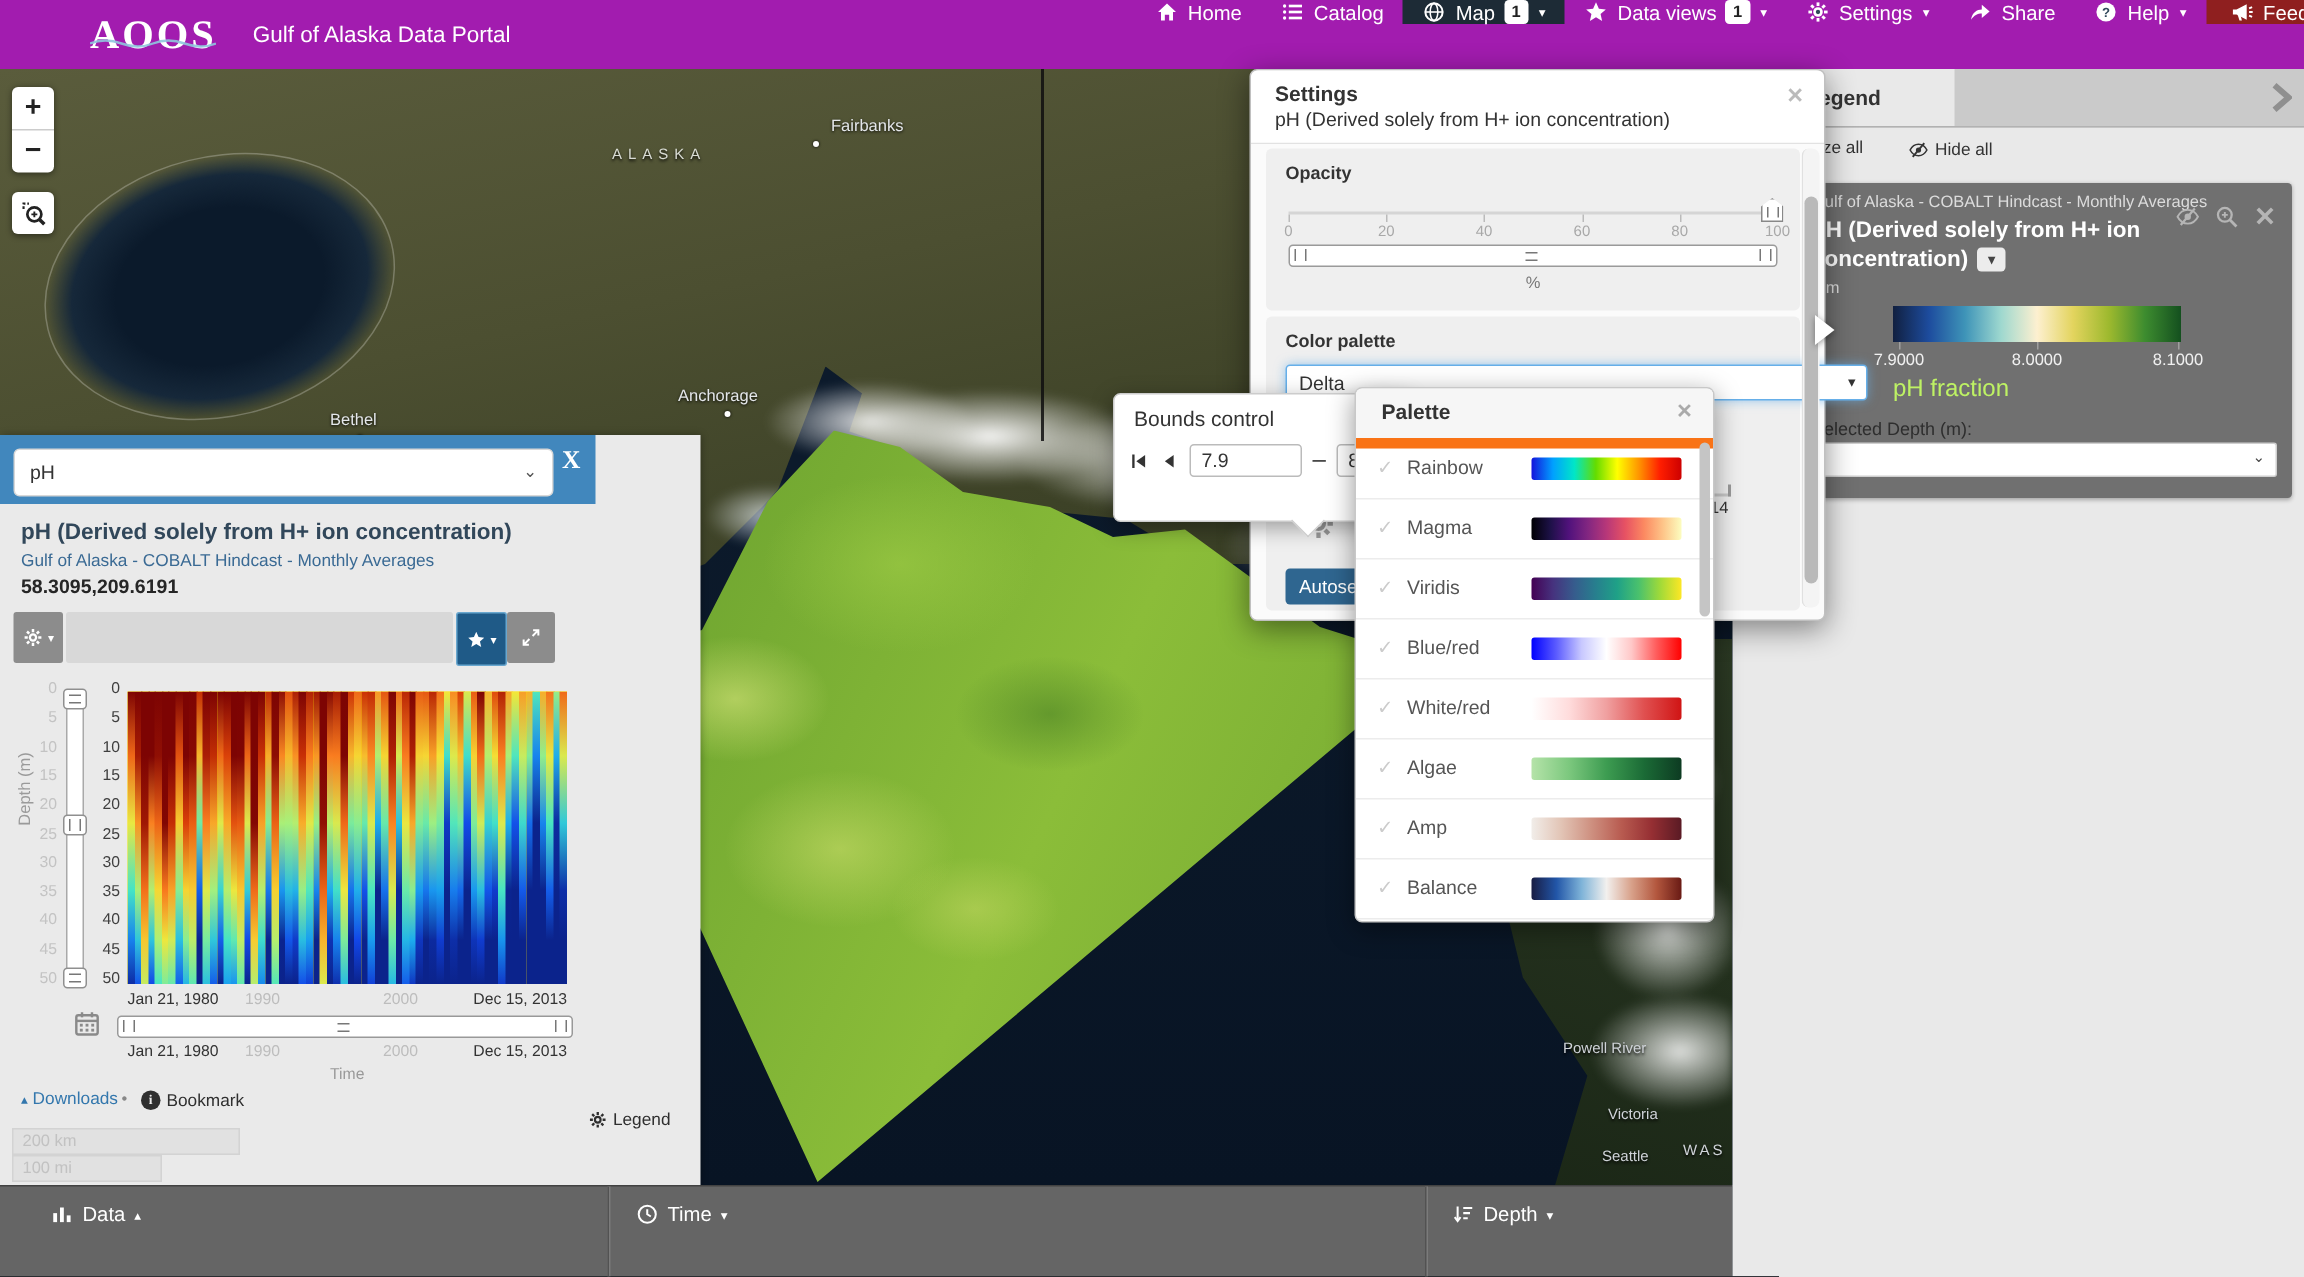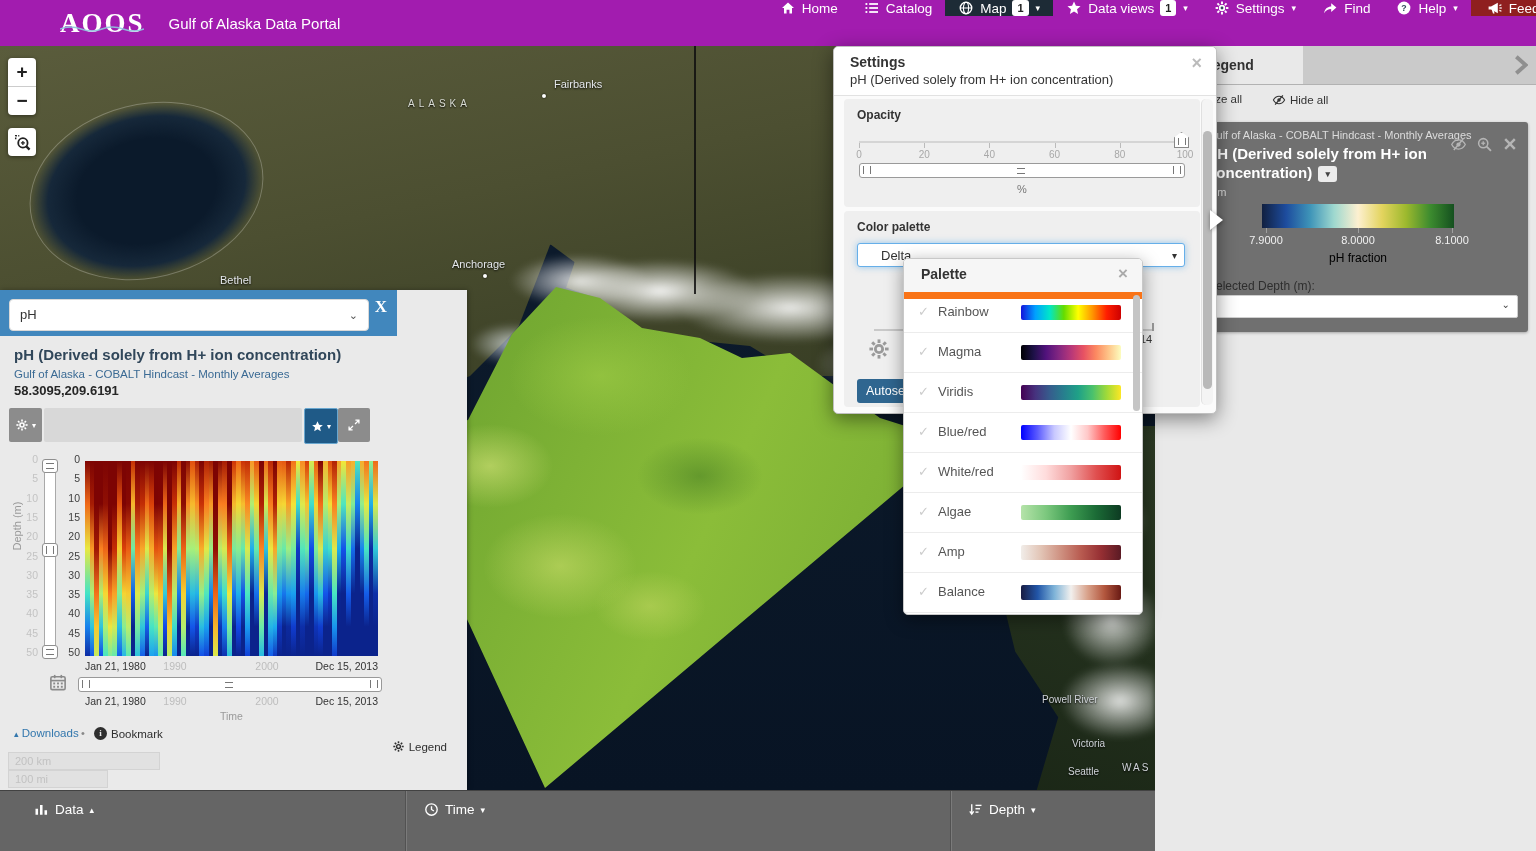--- a/index.html
+++ b/index.html
@@ -120,21 +120,21 @@
   #legend-card{position:absolute;left:41px;top:76px;width:332px;height:210px;background:#707070;border-radius:3px;box-shadow:0 1px 3px rgba(0,0,0,.3);color:#fff;}
   #lc-source{position:absolute;left:12px;top:7px;font-size:11px;color:#dcdcdc;white-space:nowrap;}
   #lc-title{position:absolute;left:12px;top:22px;width:250px;font-size:15px;font-weight:bold;line-height:19px;color:#fff;}
   .dd-btn{display:inline-block;background:#ececec;border-radius:3px;color:#444;font-size:9px;width:19px;height:16px;text-align:center;line-height:16px;vertical-align:1px;margin-left:6px;cursor:pointer;}
   #lc-icons{position:absolute;right:10px;top:14px;display:flex;gap:9px;color:#b5b5b5;}
   #lc-icons span{cursor:pointer;}
   #lc-depth{position:absolute;left:12px;top:64px;font-size:11px;color:#ddd;}
   #lc-colorbar{position:absolute;left:66px;top:82px;width:192px;height:24px;}
   .lc-tick{position:absolute;top:106px;width:1px;height:5px;background:#9f9f9f;}
   .lc-lab{position:absolute;top:112px;width:60px;text-align:center;font-size:11px;color:#f0f0f0;}
-  #lc-scale-label{position:absolute;left:66px;top:129px;width:192px;text-align:center;font-size:12px;color:#000000;}
+  #lc-scale-label{position:absolute;left:66px;top:129px;width:192px;font-size:16px;color:#bef264;}
   #lc-depth-label{position:absolute;left:12px;top:157px;font-size:12px;color:#2e2e2e;}
   #lc-depth-select{position:absolute;left:12px;top:173px;width:308px;height:21px;background:#fff;border:1px solid #cfcfcf;border-radius:2px;cursor:pointer;}
   #lc-depth-select .sel-caret{position:absolute;right:7px;top:3px;color:#444;font-size:10px;}
 
   #panel-arrow{position:absolute;left:1210px;top:210px;width:0;height:0;border-top:10px solid transparent;border-bottom:10px solid transparent;border-left:13px solid #fff;filter:drop-shadow(0 1px 2px rgba(0,0,0,.4));z-index:78;cursor:pointer;}
 
   
   #settings-popup{position:absolute;left:833px;top:46px;width:382px;height:366px;background:#fbfbfb;border:1px solid #c0c0c0;border-radius:5px;box-shadow:0 5px 20px rgba(0,0,0,.45);z-index:50;}
   #sp-header{position:absolute;left:0;top:0;width:100%;height:48px;background:#fff;border-bottom:1px solid #e2e2e2;border-radius:5px 5px 0 0;}
   #sp-title{position:absolute;left:16px;top:7px;font-size:14px;font-weight:bold;color:#333;}
@@ -147,21 +147,21 @@
   #op-ruler{position:absolute;left:15px;top:44px;width:326px;height:16px;}
   #op-ruler .rt{position:absolute;top:0;width:1px;height:5px;background:#bbb;}
   #op-ruler .rl{position:absolute;top:6px;width:30px;margin-left:-15px;text-align:center;font-size:10px;color:#a8a8a8;}
   #op-track{position:absolute;left:15px;top:42px;width:326px;height:2px;background:#d5d5d5;}
   #op-handle{position:absolute;left:330px;top:33px;width:15px;height:16px;background:#fff;border:1px solid #888;clip-path:polygon(50% 0,100% 35%,100% 100%,0 100%,0 35%);display:flex;align-items:flex-end;justify-content:center;padding-bottom:2px;box-sizing:border-box;cursor:pointer;}
   #op-range{position:absolute;left:15px;top:64px;width:324px;height:13px;background:#fff;border:1px solid #9a9a9a;border-radius:3px;cursor:pointer;}
   #op-range .hl{position:absolute;left:3px;top:2px;}
   #op-range .hr{position:absolute;right:3px;top:2px;}
   #op-range .hc{position:absolute;left:157px;top:4px;}
   #op-unit{position:absolute;left:15px;top:84px;width:326px;text-align:center;font-size:11px;color:#777;}
-  #cp-select{position:absolute;left:13px;top:32px;width:328px;height:24px;background:#fff;border:1px solid #66afe9;border-radius:3px;box-shadow:0 0 7px rgba(102,175,233,.65);font-size:13px;color:#333;line-height:24px;padding-left:23px;box-sizing:border-box;cursor:pointer;}
+  #cp-select{position:absolute;left:13px;top:32px;width:388px;height:24px;background:#fff;border:1px solid #66afe9;border-radius:3px;box-shadow:0 0 7px rgba(102,175,233,.65);font-size:13px;color:#333;line-height:24px;padding-left:8px;box-sizing:border-box;cursor:pointer;}
   #cp-select .sel-glyph{position:absolute;right:7px;top:0;color:#333;font-size:10px;}
   #nc-track{position:absolute;left:30px;top:118px;width:280px;height:2px;background:#c9c9c9;}
   #nc-endtick{position:absolute;left:308px;top:112px;width:2px;height:8px;background:#999;}
   #nc-max{position:absolute;left:296px;top:122px;font-size:11px;color:#333;}
   #sp-gear{position:absolute;left:23px;top:126px;color:#9a9a9a;cursor:pointer;}
   #sp-autoset{position:absolute;left:13px;top:168px;width:104px;height:24px;background:#2f6690;border-radius:3px;color:#fff;font-size:12.5px;line-height:24px;padding-left:9px;box-sizing:border-box;cursor:pointer;}
   #sp-scrollbar{position:absolute;right:3px;top:52px;width:11px;height:306px;background:#f4f4f4;border-left:1px solid #e0e0e0;border-radius:5px;}
   #sp-thumb{position:absolute;right:1px;top:32px;width:9px;height:258px;background:#b9b9b9;border-radius:5px;cursor:pointer;}
 
   
@@ -283,21 +283,21 @@
           <circle cx="10" cy="10" r="4" fill="currentColor"></circle>
             <circle cx="10" cy="10" r="1.8" fill="#31495b"></circle>
         </svg>
         <span>Settings</span>
         <span class="caret">▾</span>
       </div>
       <div class="nav-item">
         <svg class="nicon" viewBox="0 0 20 20">
             <path d="M2.5 16.5 C3.5 10.5 7.5 8 11.5 8 V4 L18 9.5 L11.5 15 V11.2 C8 11.2 5 12.7 2.5 16.5 Z" fill="currentColor"></path>
           </svg>
-        <span>Find</span>
+        <span>Share</span>
       </div>
       <div class="nav-item">
         <svg class="nicon" viewBox="0 0 20 20">
           <circle cx="10" cy="10" r="8" fill="currentColor"></circle>
           <text x="10" y="14" text-anchor="middle" font-size="11" font-weight="bold" fill="#31495b" font-family="Liberation Sans,sans-serif">?</text>
         </svg>
         <span>Help</span>
         <span class="caret">▾</span>
       </div>
       <div class="nav-item danger">
@@ -683,20 +683,40 @@
             <circle cx="10" cy="10" r="1.9" fill="#efefef"></circle>
         </svg>
       </div>
       <div id="sp-autoset">Autoset</div>
     </div>
     <div id="sp-scrollbar">
         <div id="sp-thumb"></div>
       </div>
   </div>
 
+  <div id="bounds-popup">
+    <div id="bp-arrow"></div>
+    <div id="bp-title">Bounds control</div>
+    <div id="bp-row">
+      <span>
+          <svg width="13" height="13" viewBox="0 0 20 20">
+            <line x1="4" y1="3" x2="4" y2="17" stroke="#333" stroke-width="2.4"></line>
+            <path d="M16 3.5 L7 10 L16 16.5 Z" fill="#333"></path>
+          </svg>
+        </span>
+      <span>
+          <svg width="13" height="13" viewBox="0 0 20 20">
+            <path d="M14.5 3.5 L5.5 10 L14.5 16.5 Z" fill="#333"></path>
+          </svg>
+        </span>
+      <span class="bp-input">7.9</span>
+      <span>–</span>
+      <span class="bp-input">8.1</span>
+    </div>
+  </div>
 
   <div id="palette-popup">
     <div id="pp-header">
       <div id="pp-title">Palette</div>
       <div id="pp-close">×</div>
     </div>
     <div id="palette-list">
         <div class="p-row">
           <span class="check">✓</span>
           <span class="pname">Rainbow</span>

